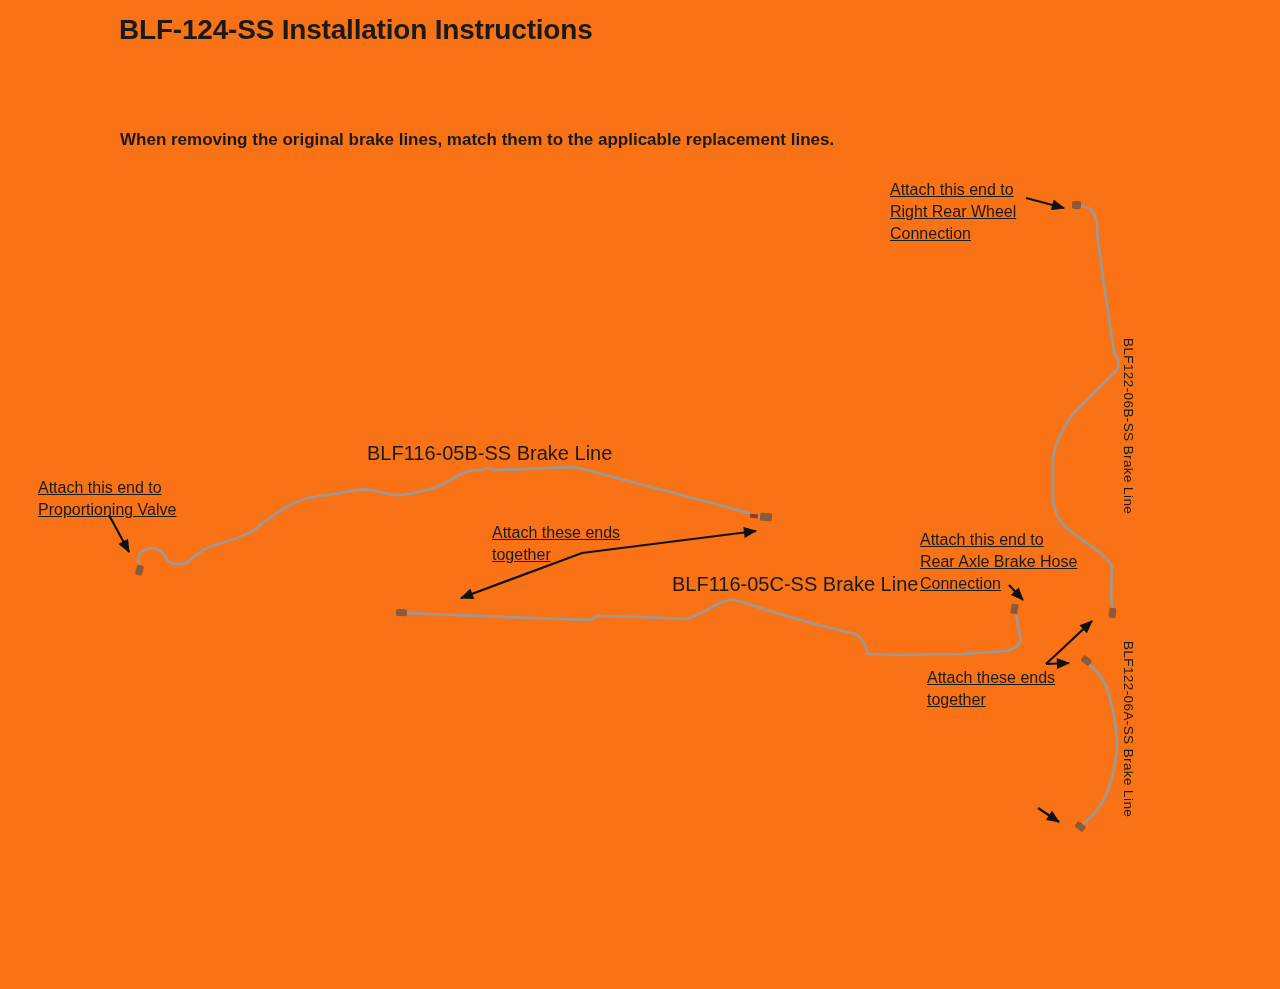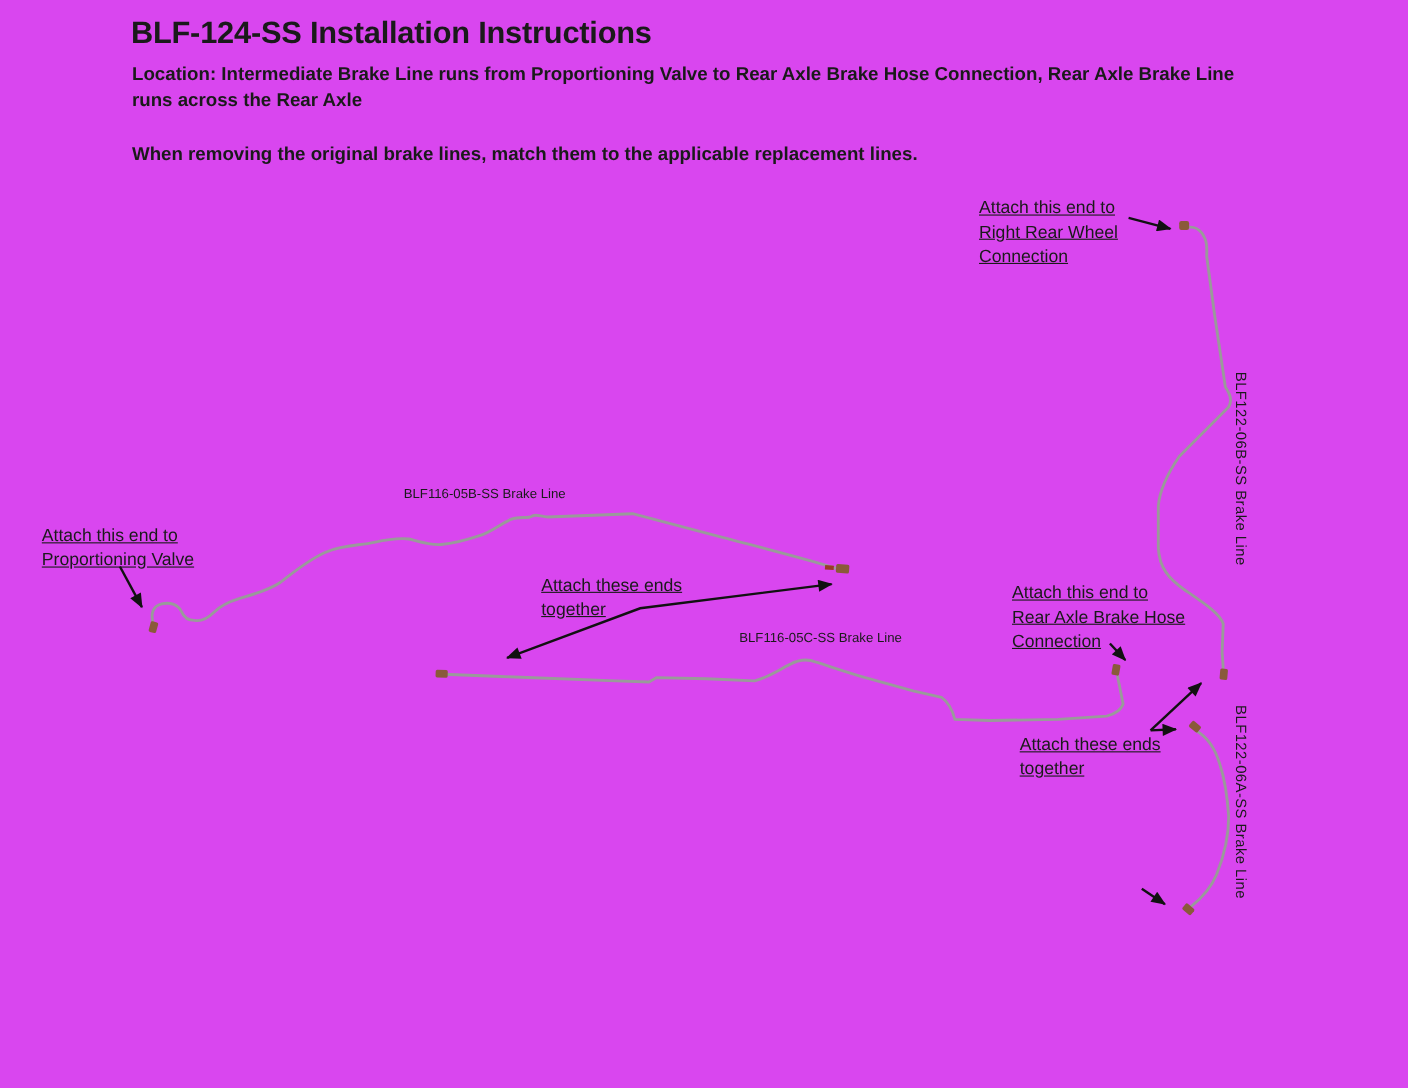--- a/index.html
+++ b/index.html
@@ -1,28 +1,28 @@
 <!DOCTYPE html>
 <html><head>
 <meta charset="utf-8">
 <style>
   html,body{margin:0;padding:0;background:#ffffff;}
   #page{
     position:relative;
     width:1280px;height:989px;
-    background:#d946ef;
+    background:#f97316;
     font-family:"Liberation Sans", sans-serif;
     color:#1a1a1a;
     overflow:hidden;
   }
   .abs{position:absolute;white-space:pre-line;}
   .title{font-size:28px;font-weight:bold;letter-spacing:-0.2px;}
   .note{font-size:17px;font-weight:bold;line-height:23px;}
   .callout{font-size:16px;line-height:22px;text-decoration:underline;}
-  .plabel{font-size:12px;}
+  .plabel{font-size:20px;}
   .vlabel{
     writing-mode:vertical-rl;
     font-size:13.5px;
     letter-spacing:0.4px;
     white-space:nowrap;
   }
   .footer-line{font-size:17px;font-weight:bold;line-height:24px;}
   #diagram-layer{position:absolute;left:0;top:0;}
 </style>
 </head>
@@ -74,22 +74,20 @@
     <path d="M 1026 198 L 1064 208" fill="none" marker-end="url(#ah)" stroke-width="2.2" stroke="#111111"></path>
     <path d="M 109 515 L 129 552" fill="none" marker-end="url(#ah)" stroke-width="2.2" stroke="#111111"></path>
     <path d="M 756 531 L 582 553 L 461 598" fill="none" marker-start="url(#ah)" marker-end="url(#ah)" stroke-width="2.2" stroke="#111111"></path>
     <path d="M 1009 585 L 1023 600" fill="none" marker-end="url(#ah)" stroke-width="2.2" stroke="#111111"></path>
     <path d="M 1046 664 L 1092 621" fill="none" marker-end="url(#ah)" stroke-width="2.2" stroke="#111111"></path>
     <path d="M 1046 664 L 1069 663" fill="none" marker-end="url(#ah)" stroke-width="2.2" stroke="#111111"></path>
     <path d="M 1038 808 L 1059 822" fill="none" marker-end="url(#ah)" stroke-width="2.2" stroke="#111111"></path>
   </svg>
 
   <div class="abs title" style="left:119px;top:14px;">BLF-124-SS Installation Instructions</div>
-  <div class="abs note" style="left:120px;top:56px;width:1040px;">Location: Intermediate Brake Line runs from Proportioning Valve to Rear Axle Brake Hose Connection, Rear Axle Brake Line
-runs across the Rear Axle</div>
   <div class="abs note" style="left:120px;top:128px;">When removing the original brake lines, match them to the applicable replacement lines.</div>
 
   <div class="abs callout" style="left:890px;top:179px;">Attach this end to
 Right Rear Wheel
 Connection</div>
   <div class="abs callout" style="left:38px;top:477px;">Attach this end to
 Proportioning Valve</div>
   <div class="abs callout" style="left:492px;top:522px;">Attach these ends
 together</div>
   <div class="abs callout" style="left:920px;top:529px;">Attach this end to

